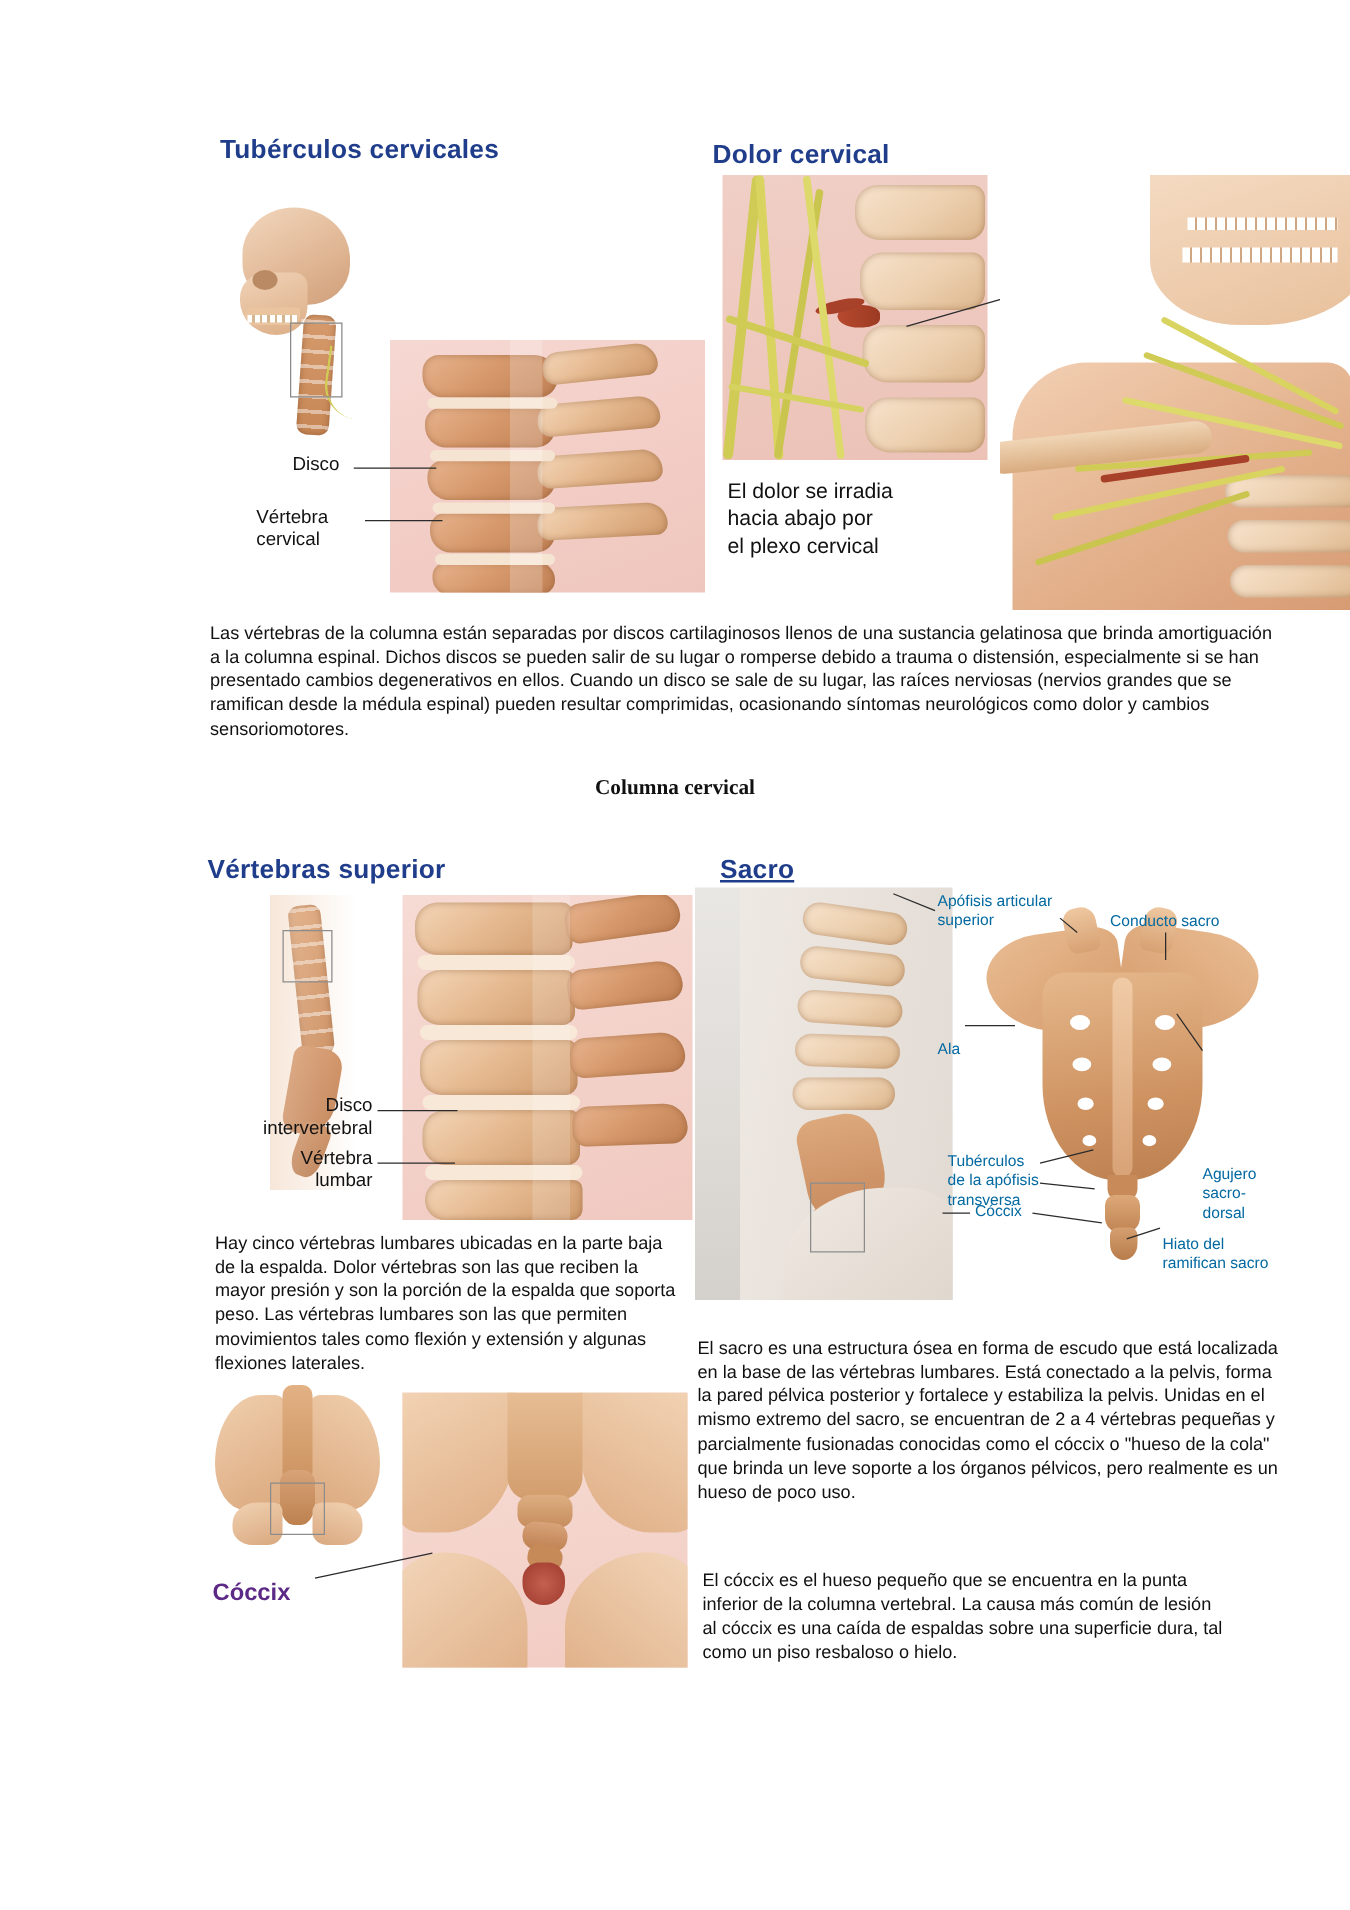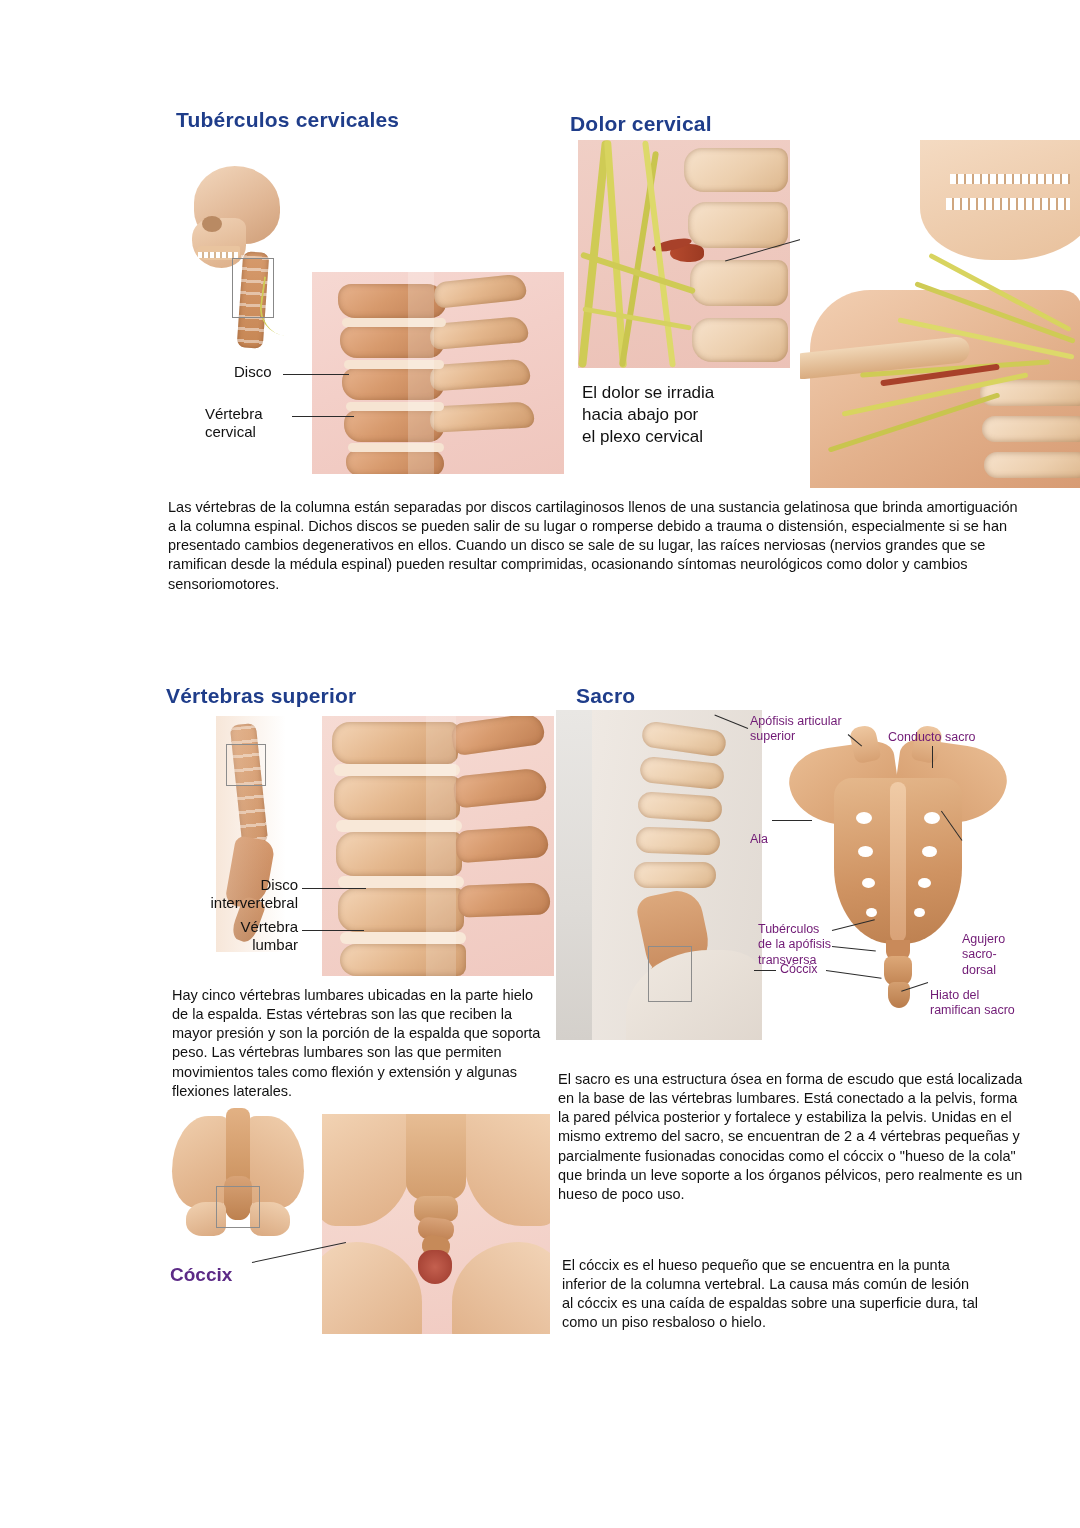--- a/index.html
+++ b/index.html
@@ -42,21 +42,21 @@
     color: #111;
     text-align: center;
   }
   .lbl {
     font-size: 15px;
     color: #111;
     line-height: 1.2;
   }
   .lbl-sm {
     font-size: 12.5px;
-    color: #701a75;
+    color: #0369a1;
     line-height: 1.22;
   }
   .lbl-purple {
     color: #5c2a86;
     font-weight: bold;
     font-size: 19px;
   }
   .leader {
     position: absolute;
     background: #2b2b2b;
@@ -224,24 +224,25 @@
     <div class="abs" style="left:96px; top:196px; width:180px; height:5px; background:#ddd96a; transform:rotate(12deg); border-radius:3px;"></div>
     <div class="abs" style="left:60px; top:226px; width:190px; height:5px; background:#cfcb55; transform:rotate(-4deg); border-radius:3px;"></div>
     <div class="abs" style="left:40px; top:252px; width:190px; height:5px; background:#d8d45f; transform:rotate(-12deg); border-radius:3px;"></div>
     <div class="abs" style="left:24px; top:280px; width:180px; height:5px; background:#c9c54e; transform:rotate(-18deg); border-radius:3px;"></div>
 
     <div class="abs" style="left:80px; top:232px; width:120px; height:6px; background:#a8412a; transform:rotate(-8deg); border-radius:3px;"></div>
   </div>
 
   <div class="abs body-text" style="left:168px; top:498px; width:852px;">Las vértebras de la columna están separadas por discos cartilaginosos llenos de una sustancia gelatinosa que brinda amortiguación a la columna espinal. Dichos discos se pueden salir de su lugar o romperse debido a trauma o distensión, especialmente si se han presentado cambios degenerativos en ellos. Cuando un disco se sale de su lugar, las raíces nerviosas (nervios grandes que se ramifican desde la médula espinal) pueden resultar comprimidas, ocasionando síntomas neurológicos como dolor y cambios sensoriomotores.</div>
 
+  <div class="abs caption-serif" style="left:0px; top:620px; width:1080px;">Columna cervical</div>
 
   <div class="abs heading-blue" style="left:166px; top:684px;">Vértebras superior</div>
 
-  <div class="abs heading-blue" style="left:576px; top:684px;">Sacro</div>
+  <div class="abs heading-blue" style="left:576px; top:684px;text-decoration:underline;">Sacro</div>
 
   <div class="panel panel-white" style="left:202px; top:716px; width:118px; height:256px;">
     <div class="abs" style="left:34px; top:8px; width:26px; height:120px;
          background:linear-gradient(180deg,#d89d6f,#c88858); border-radius:8px; transform:rotate(-6deg);
          box-shadow: inset 0 0 5px rgba(110,60,30,.5);"></div>
     <div class="abs" style="left:32px; top:10px; width:30px; height:118px;
          background:repeating-linear-gradient(180deg,rgba(255,255,255,.5) 0 3px, rgba(0,0,0,0) 3px 14px);
          transform:rotate(-6deg);"></div>
     <div class="abs" style="left:28px; top:122px; width:40px; height:70px;
          background:linear-gradient(180deg,#cf8f62,#bd7b4d); border-radius:10px 16px 30px 14px; transform:rotate(10deg);"></div>
@@ -276,21 +277,21 @@
   </div>
 
   <div class="abs lbl" style="left:178px; top:876px; white-space:pre-line; text-align:right; width:120px;">Disco
 intervertebral</div>
   <div class="leader" style="left:302px; top:888px; width:64px;"></div>
 
   <div class="abs lbl" style="left:218px; top:918px; white-space:pre-line; text-align:right; width:80px;">Vértebra
 lumbar</div>
   <div class="leader" style="left:302px; top:930px; width:62px;"></div>
 
-  <div class="abs body-text" style="left:172px; top:986px; width:370px;">Hay cinco vértebras lumbares ubicadas en la parte hielo de la espalda. Estas vértebras son las que reciben la mayor presión y son la porción de la espalda que soporta peso. Las vértebras lumbares son las que permiten movimientos tales como flexión y extensión y algunas flexiones laterales.</div>
+  <div class="abs body-text" style="left:172px; top:986px; width:370px;">Hay cinco vértebras lumbares ubicadas en la parte baja de la espalda. Dolor vértebras son las que reciben la mayor presión y son la porción de la espalda que soporta peso. Las vértebras lumbares son las que permiten movimientos tales como flexión y extensión y algunas flexiones laterales.</div>
 
   <div class="panel panel-grey" style="left:556px; top:710px; width:206px; height:330px;">
 
     <div class="abs" style="left:36px; top:0; width:170px; height:330px;
          background:linear-gradient(100deg,#efe9e3,#e1dad3);"></div>
 
     <div class="bone bone-pale" style="left:86px; top:16px; width:84px; height:26px; border-radius:14px; transform:rotate(8deg);"></div>
     <div class="bone bone-pale" style="left:84px; top:50px; width:84px; height:26px; border-radius:14px; transform:rotate(6deg);"></div>
     <div class="bone bone-pale" style="left:82px; top:84px; width:84px; height:26px; border-radius:14px; transform:rotate(4deg);"></div>
     <div class="bone bone-pale" style="left:80px; top:118px; width:84px; height:26px; border-radius:14px; transform:rotate(2deg);"></div>

